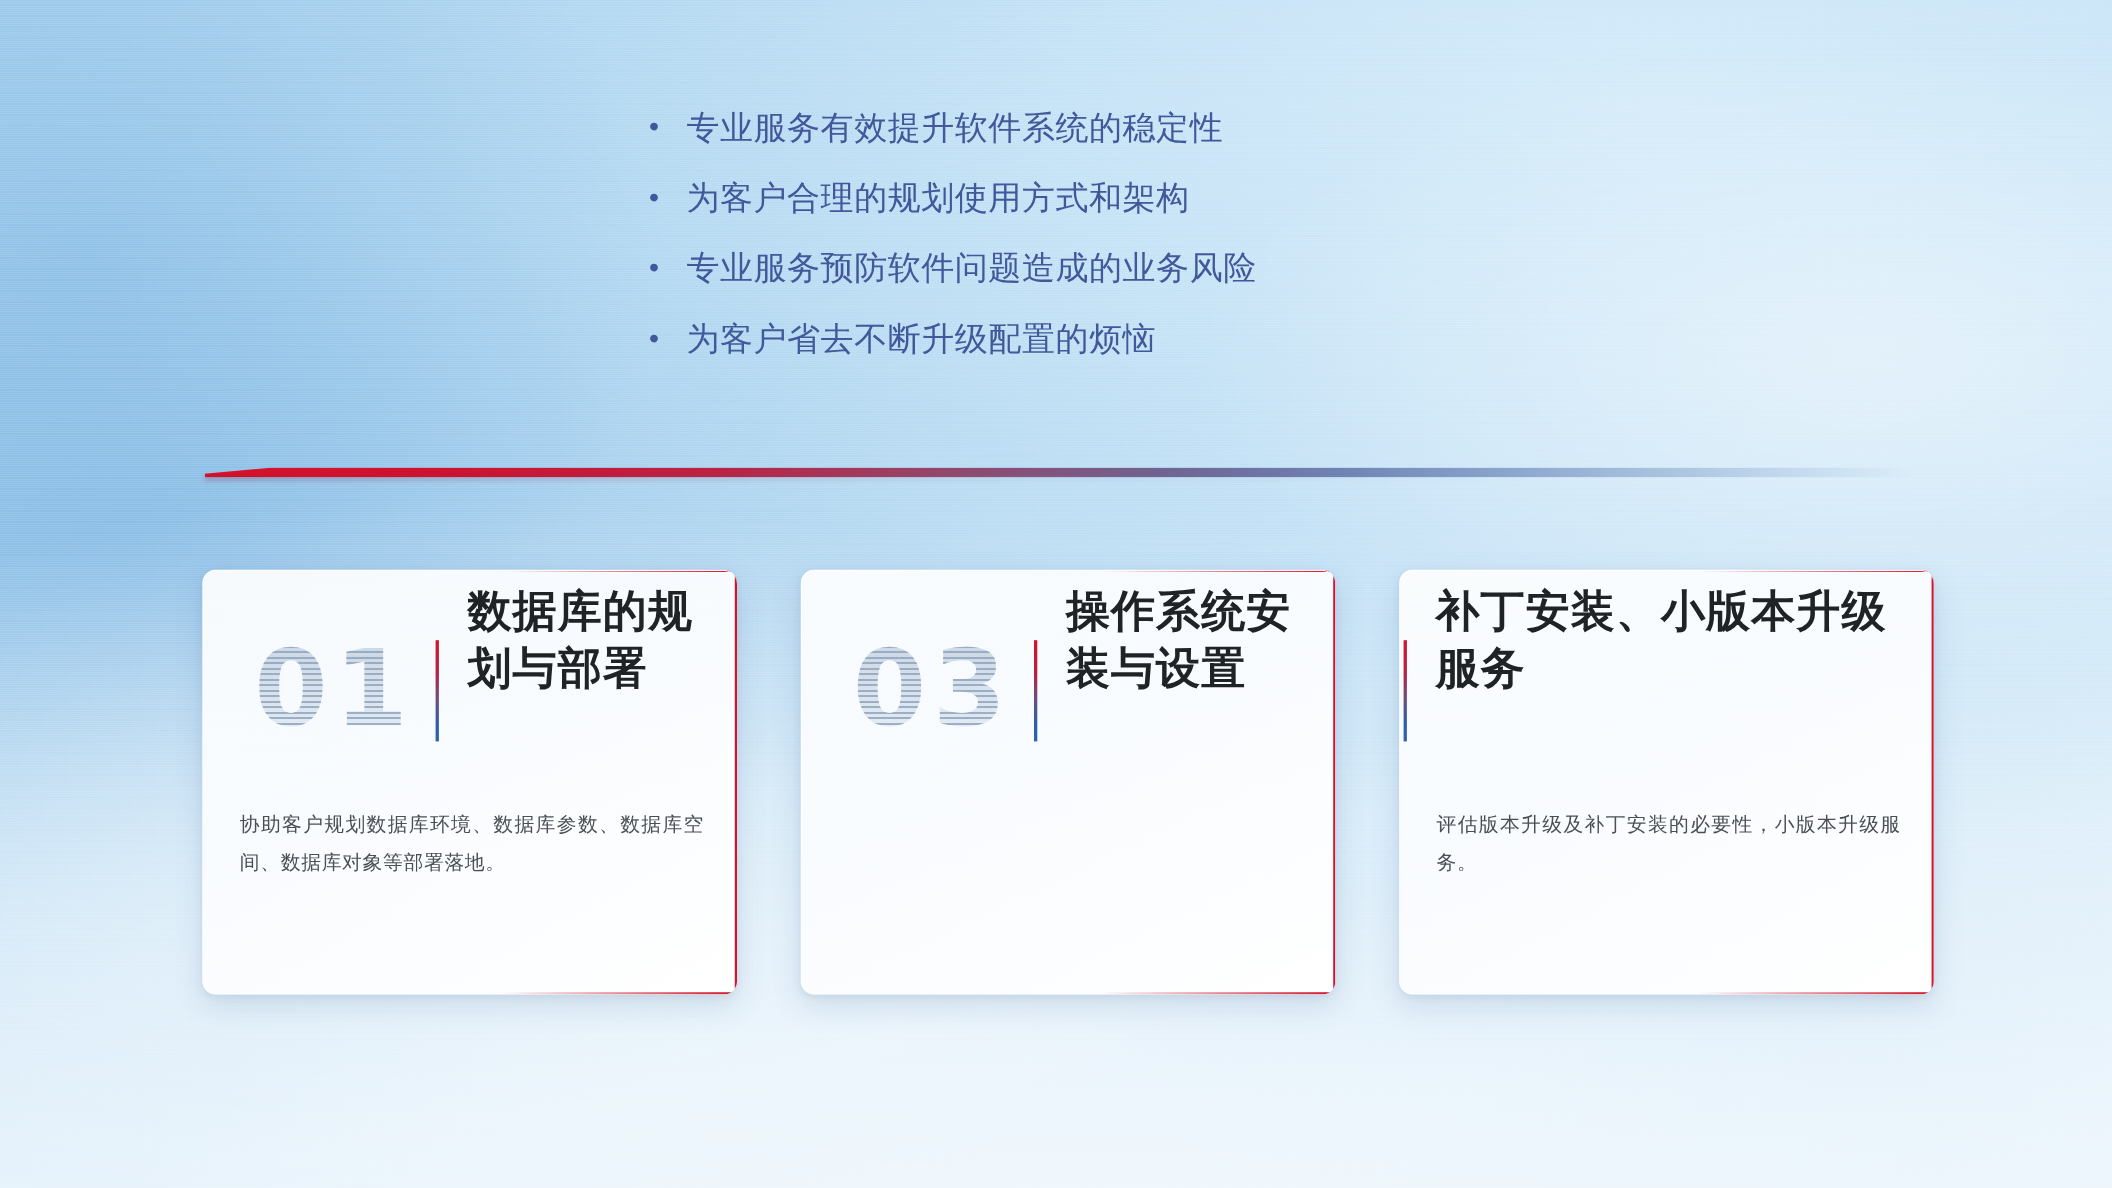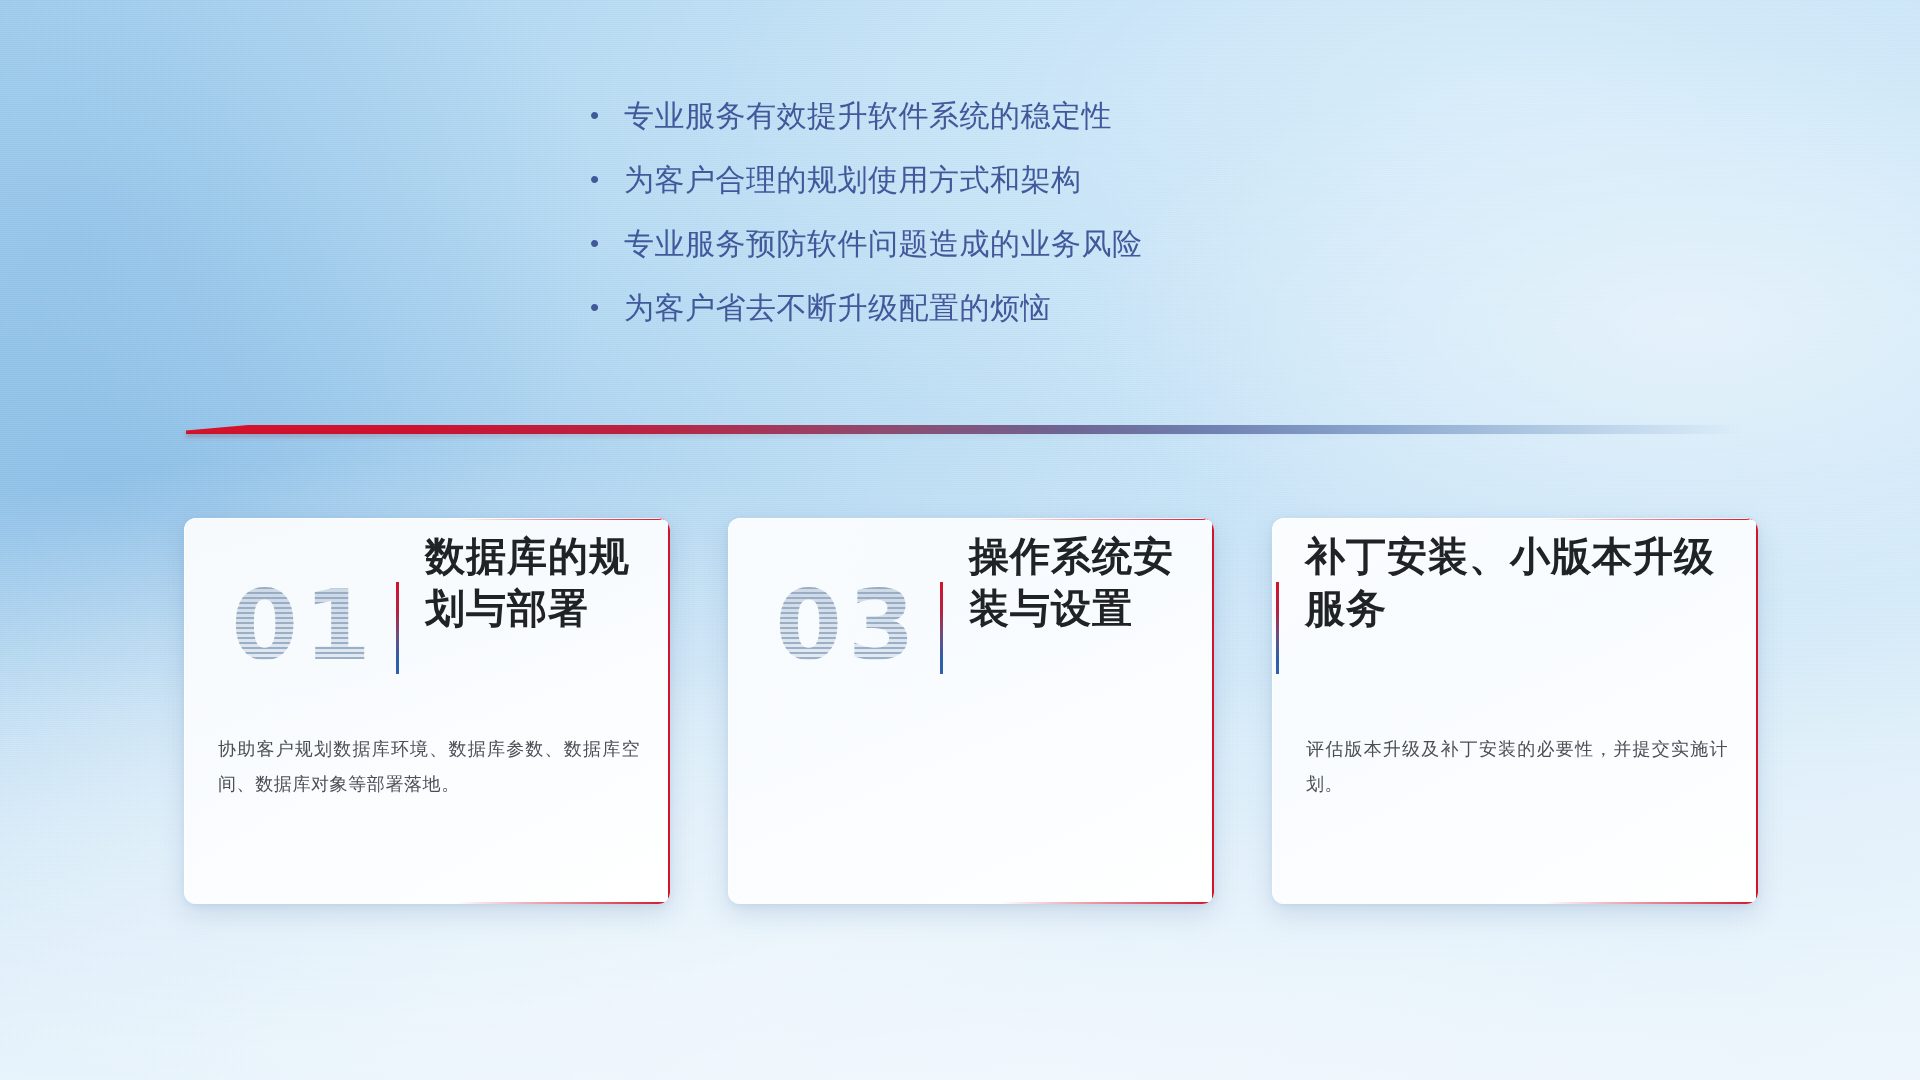--- a/index.html
+++ b/index.html
@@ -220,16 +220,16 @@
 
   <article class="card">
     <div class="card-edge-red"></div>
     <div class="card-edge-top"></div>
     <div class="card-edge-bottom"></div>
     <div class="card-inner-glow"></div>
     <div class="card-head">
       <div class="title-bar"></div>
       <h3 class="card-title">补丁安装、小版本升级服务</h3>
     </div>
-    <p class="card-body">评估版本升级及补丁安装的必要性，并提交实施计划。</p>
+    <p class="card-body">评估版本升级及补丁安装的必要性，小版本升级服务。</p>
   </article>
 
 </section>
 
 </body></html>

